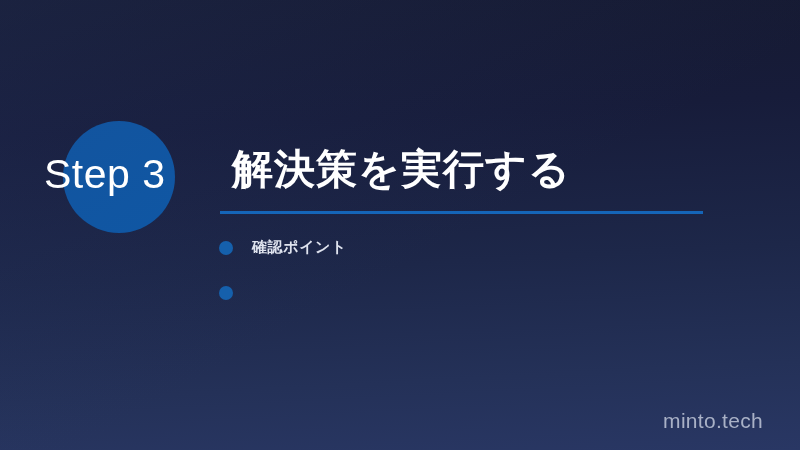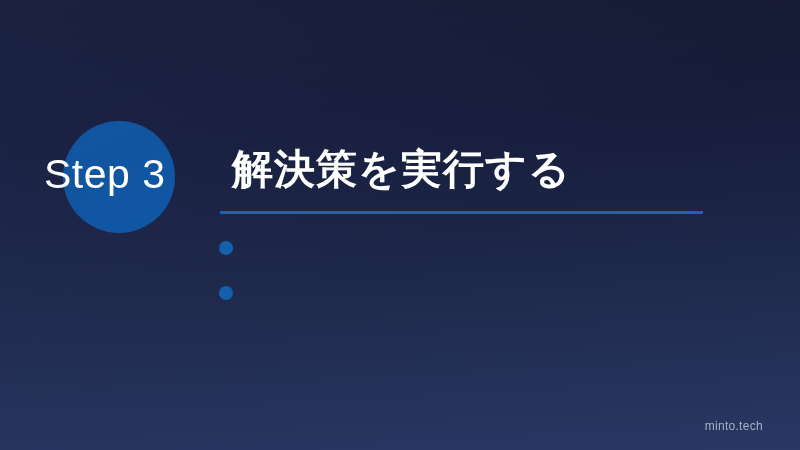--- a/index.html
+++ b/index.html
@@ -116,21 +116,21 @@
     letter-spacing: 0.6px;
     line-height: 21px;
     white-space: nowrap;
   }
 
   
   #footer-brand {
     position: absolute;
     right: 37px;
     bottom: 17px;
-    font-size: 12px;
+    font-size: 21px;
     color: #a9b1c6;
     letter-spacing: 0.3px;
     white-space: nowrap;
   }
 </style>
 </head>
 <body>
 
 <div id="slide" class="slide">
 
@@ -139,20 +139,21 @@
   <div id="step-label" class="layer">Step 3</div>
 
   <div id="slide-title" class="layer">解決策を実行する</div>
 
   <div id="title-rule" class="layer"></div>
 
   <div id="bullet-list" class="layer">
 
     <div class="bullet-row">
       <span class="bullet-dot"></span>
+      <span class="bullet-text">確認ポイント</span>
     </div>
 
     <div class="bullet-row">
       <span class="bullet-dot"></span>
     </div>
 
 
   </div>
 
   <div id="footer-brand" class="layer">minto.tech</div>

